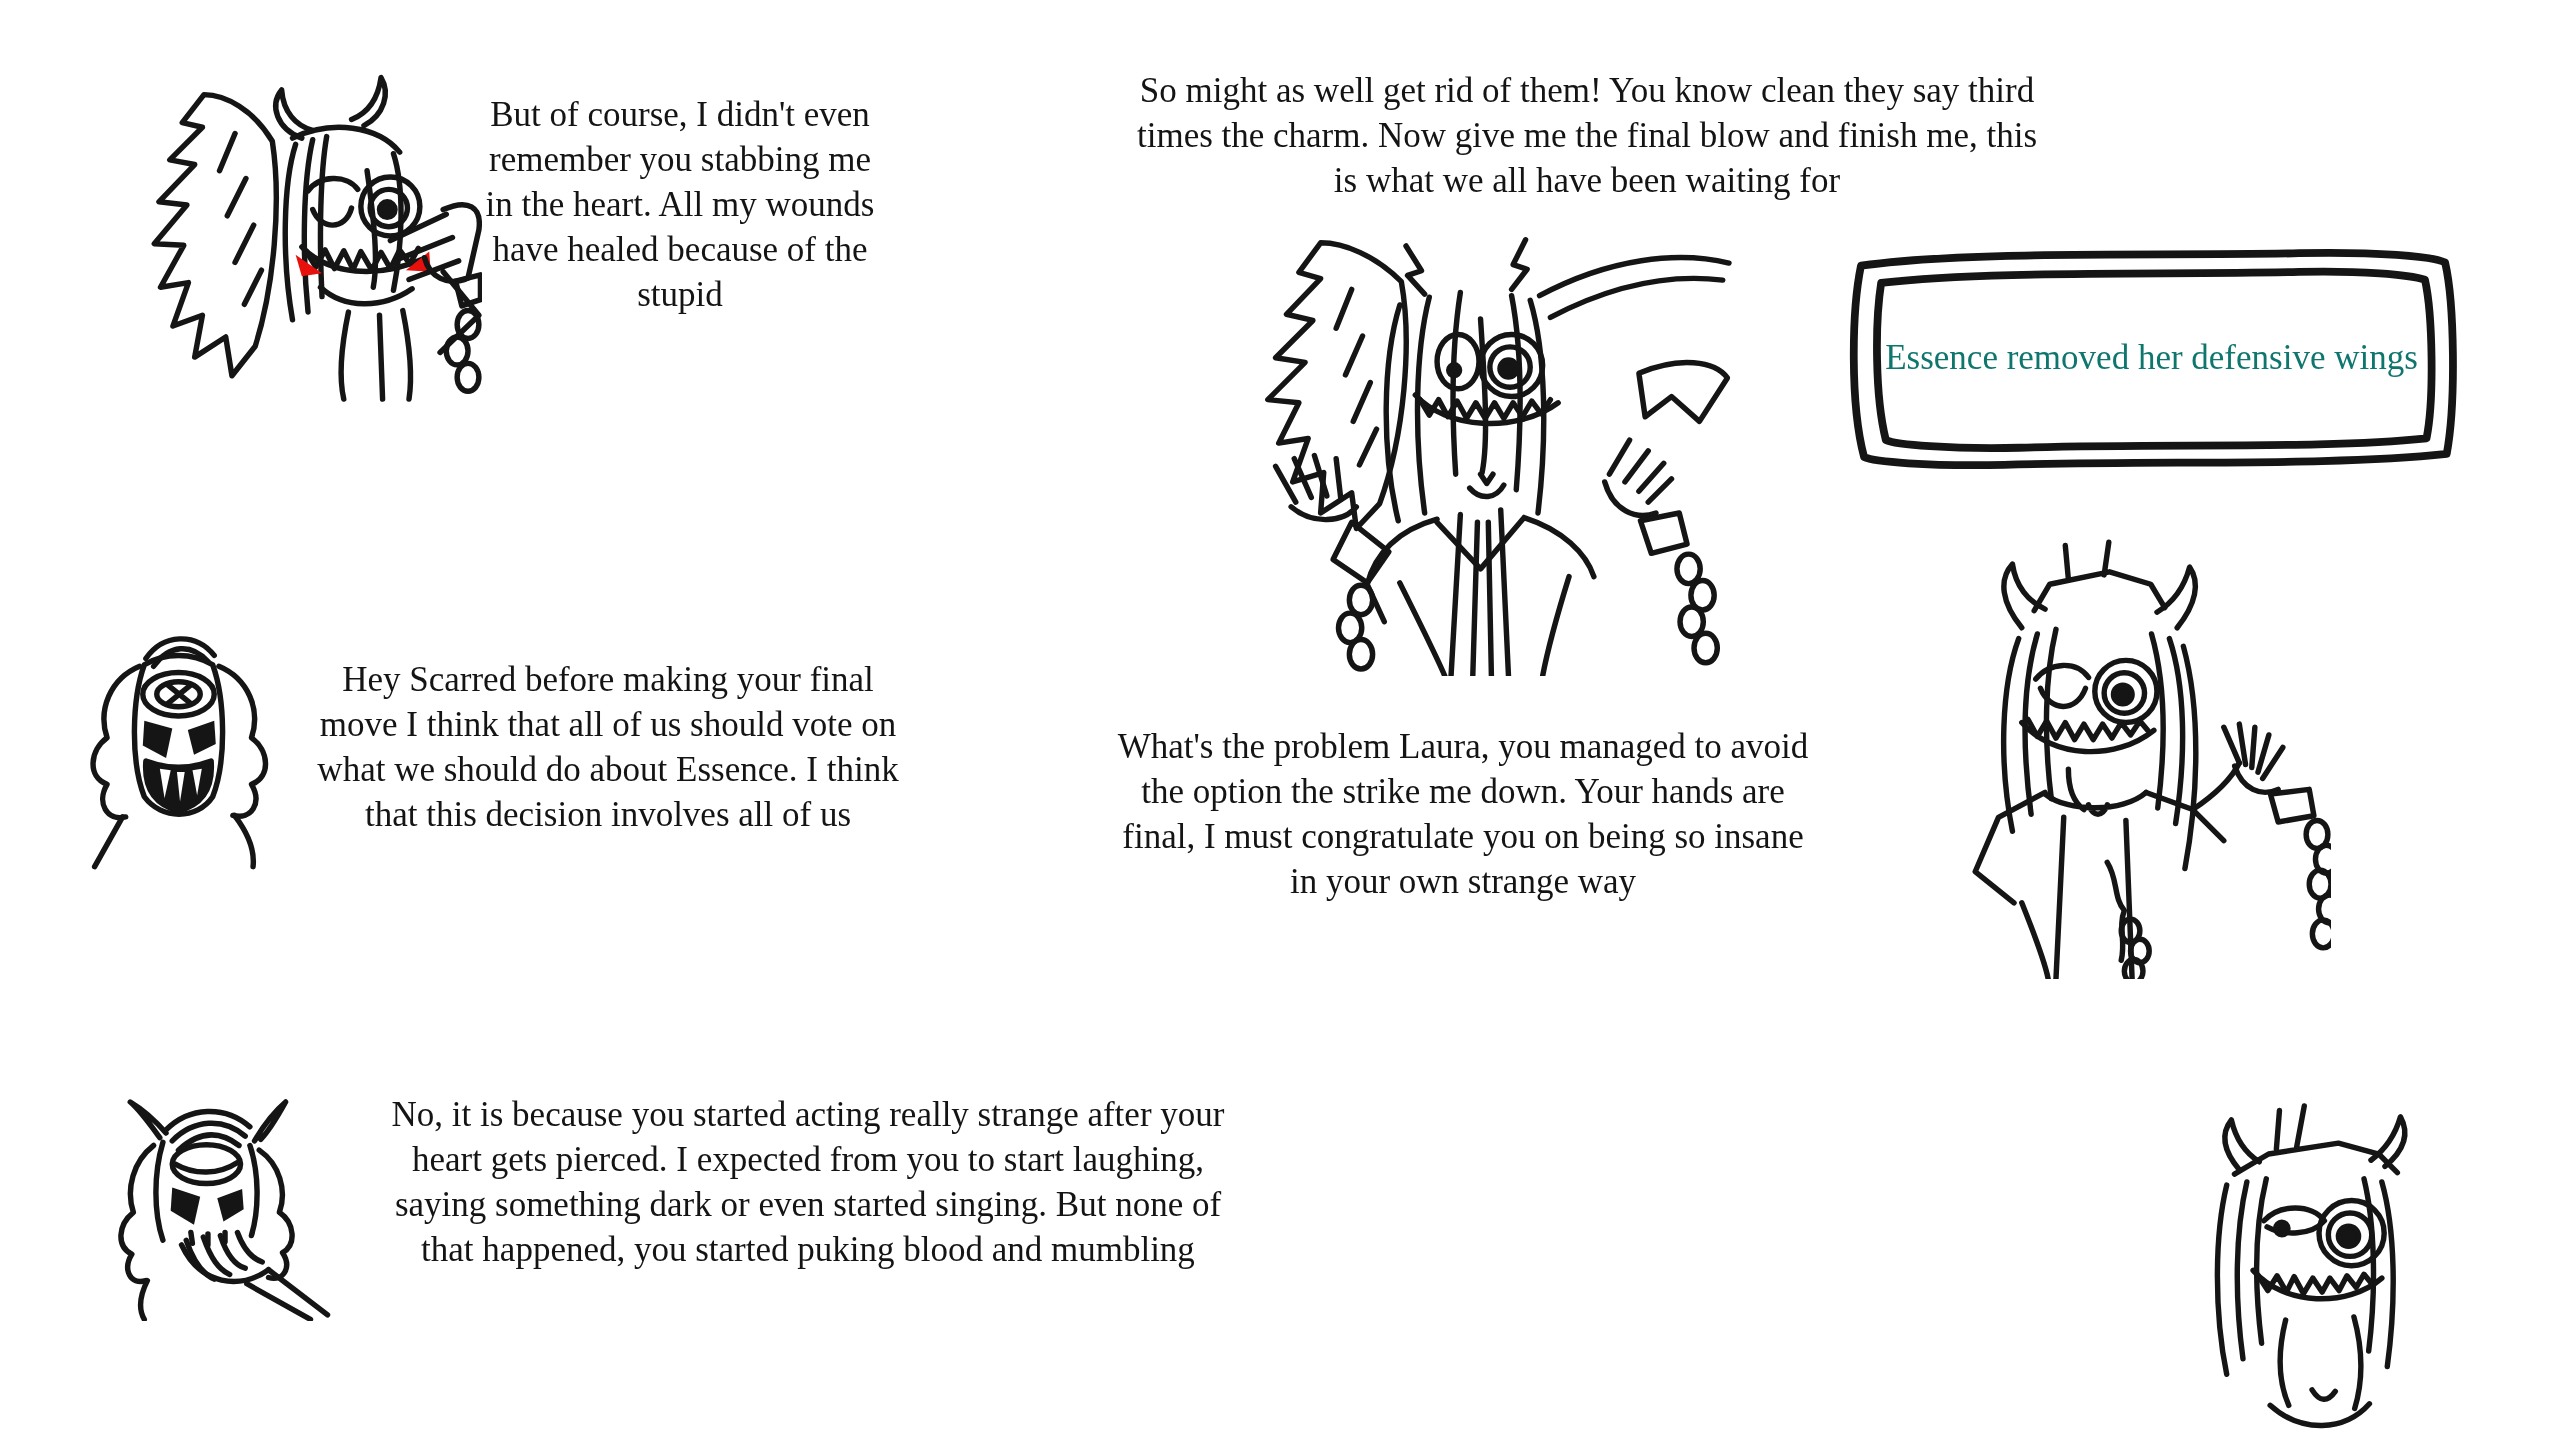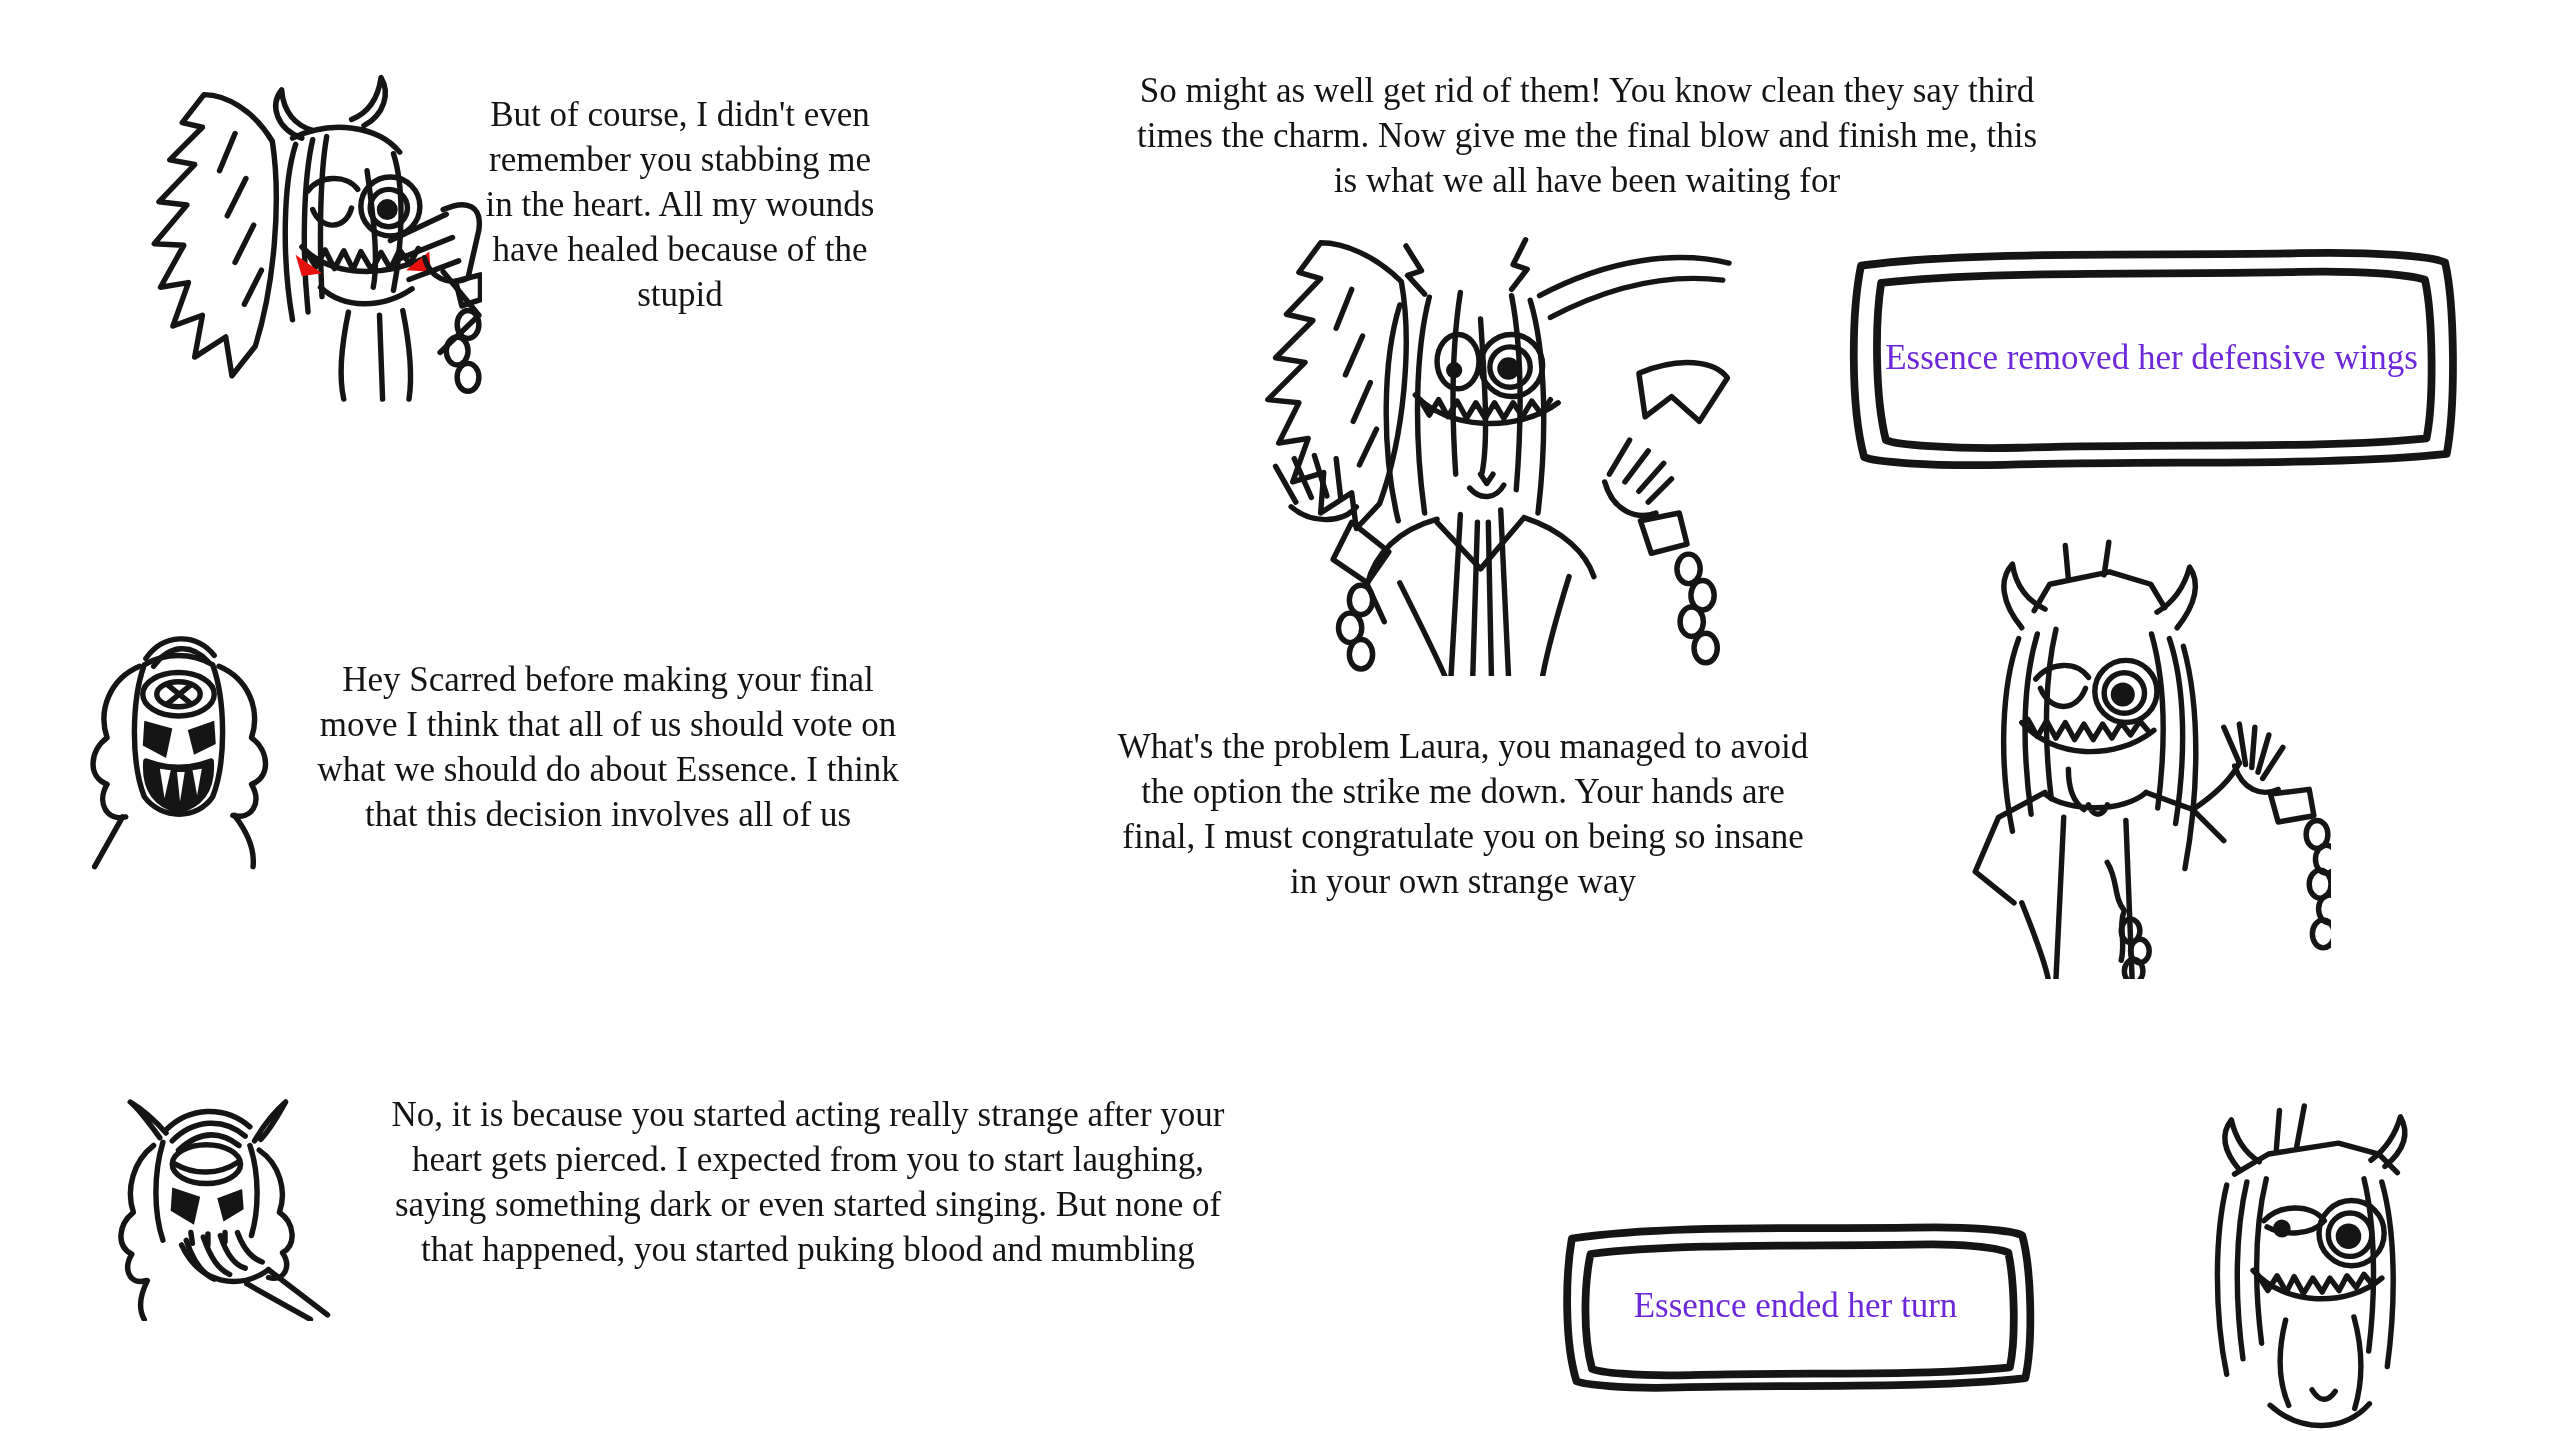--- a/index.html
+++ b/index.html
@@ -8,21 +8,21 @@
     overflow:hidden;font-family:"Liberation Serif",serif;color:#141414;
   }
   .speech{
     position:absolute;text-align:center;white-space:pre-line;
     font-size:35px;line-height:45px;color:#141414;
   }
   .drawing{position:absolute;}
   .drawing svg{width:100%;height:100%;display:block;}
   .status-box{position:absolute;display:flex;align-items:center;justify-content:center;}
   .status-box svg.box-border{position:absolute;left:0;top:0;width:100%;height:100%;}
-  .status-box .box-label{position:relative;font-size:35px;color:#6d28d9;text-align:center;}
+  .status-box .box-label{position:relative;font-size:35px;color:#0f766e;text-align:center;}
 </style>
 </head>
 <body>
 
 <div class="canvas">
 
   <div class="speech" style="left:447px;top:92px;width:466px;">But of course, I didn't even
 remember you stabbing me
 in the heart. All my wounds
 have healed because of the
@@ -51,29 +51,20 @@
   <div class="status-box" style="left:1833px;top:233px;width:637px;height:249px;">
     <svg class="box-border" viewBox="0 0 820 320" preserveAspectRatio="none">
       <g fill="none" stroke="#151515" stroke-width="10" stroke-linejoin="round">
         <path d="M36,42 C180,22 420,30 600,26 C700,24 772,30 788,38 C800,90 802,220 790,284 C640,300 420,292 220,298 C120,300 52,294 40,288 C22,220 24,100 36,42 Z"></path>
         <path d="M62,64 C200,48 430,54 600,50 C680,48 742,54 762,60 C772,105 774,215 764,264 C630,278 430,270 240,276 C150,278 80,272 68,266 C54,210 54,115 62,64 Z"></path>
       </g>
     </svg>
     <div class="box-label">Essence removed her defensive wings</div>
   </div>
 
-  <div class="status-box" style="left:1547px;top:1209px;width:497px;height:194px;">
-    <svg class="box-border" viewBox="0 0 640 250" preserveAspectRatio="none">
-      <g fill="none" stroke="#151515" stroke-width="10" stroke-linejoin="round">
-        <path d="M32,38 C150,20 330,26 470,24 C545,22 600,28 612,34 C624,78 626,172 616,218 C490,232 330,226 170,230 C95,232 48,226 38,222 C22,170 24,84 32,38 Z"></path>
-        <path d="M56,58 C165,44 340,48 470,46 C535,44 580,50 594,56 C602,92 604,168 596,204 C480,216 330,210 185,214 C112,216 66,210 58,206 C46,162 48,96 56,58 Z"></path>
-      </g>
-    </svg>
-    <div class="box-label">Essence ended her turn</div>
-  </div>
 
   <div class="drawing" style="left:117px;top:54px;width:365px;height:350px;">
     <svg viewBox="0 0 470 450">
       <g fill="none" stroke="#151515" stroke-width="7" stroke-linecap="round" stroke-linejoin="round">
         <path d="M112,52 L84,88 L110,94 L68,136 L100,142 L54,190 L90,194 L48,244 L86,246 L56,300 L92,294 L72,350 L110,336 L100,390 L140,364 L148,414 L178,376 C202,300 212,190 200,112 C176,72 140,52 112,52 Z"></path>
         <path d="M152,102 L132,150 M166,160 L142,208 M176,220 L152,268 M186,278 L164,322"></path>
         <path d="M238,108 C206,96 196,66 212,46 C214,74 230,92 252,98"></path>
         <path d="M318,92 C344,78 352,50 340,30 C336,58 322,76 302,84"></path>
         <path d="M226,108 C276,84 336,92 364,126"></path>
         <path d="M230,116 C214,166 212,262 226,342 M252,110 C240,162 238,252 246,332 M270,106 C262,152 260,232 264,312 M356,128 C370,172 368,242 356,304"></path>

